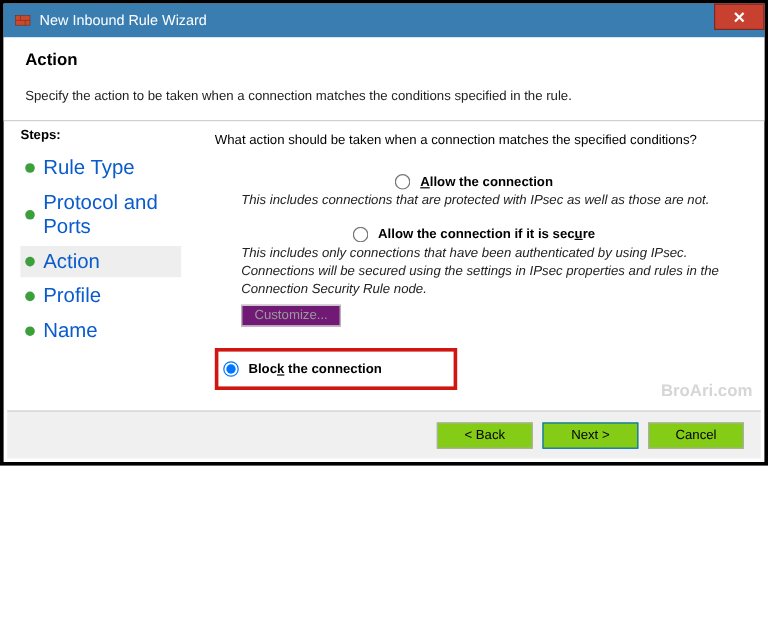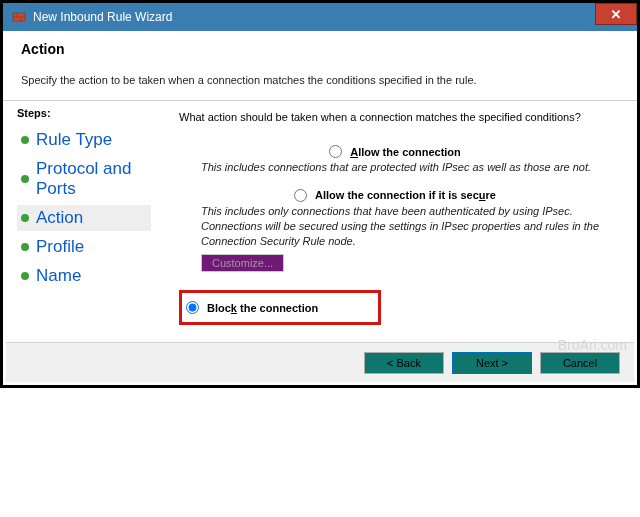--- a/index.html
+++ b/index.html
@@ -165,33 +165,34 @@
       display: flex;
       align-items: center;
       justify-content: flex-end;
       padding-right: 14px;
       gap: 8px;
     }
     .footer button {
       min-width: 80px;
       height: 22px;
       font-size: 11px;
-      background: #0f766e;
+      background: #84cc16;
       border: 1px solid #adadad;
       cursor: pointer;
     }
     .footer button.primary {
       border: 1px solid #006fc4;
     }
     .watermark-overlay {
       position: absolute;
       right: 10px;
-      bottom: 32px;
+      bottom: 52px;
       color: #d6d6d6;
       font-size: 14px;
+      font-weight: bold;
     }
   </style>
 </head>
 <body>
 
 <div class="outer-border">
   <div class="titlebar">
     <span class="titlebar-icon">
       <svg width="14" height="14" viewBox="0 0 14 14">
           <rect x="1" y="3" width="12" height="8" fill="#c84a2e" stroke="#7a2918" stroke-width="0.5"></rect>

